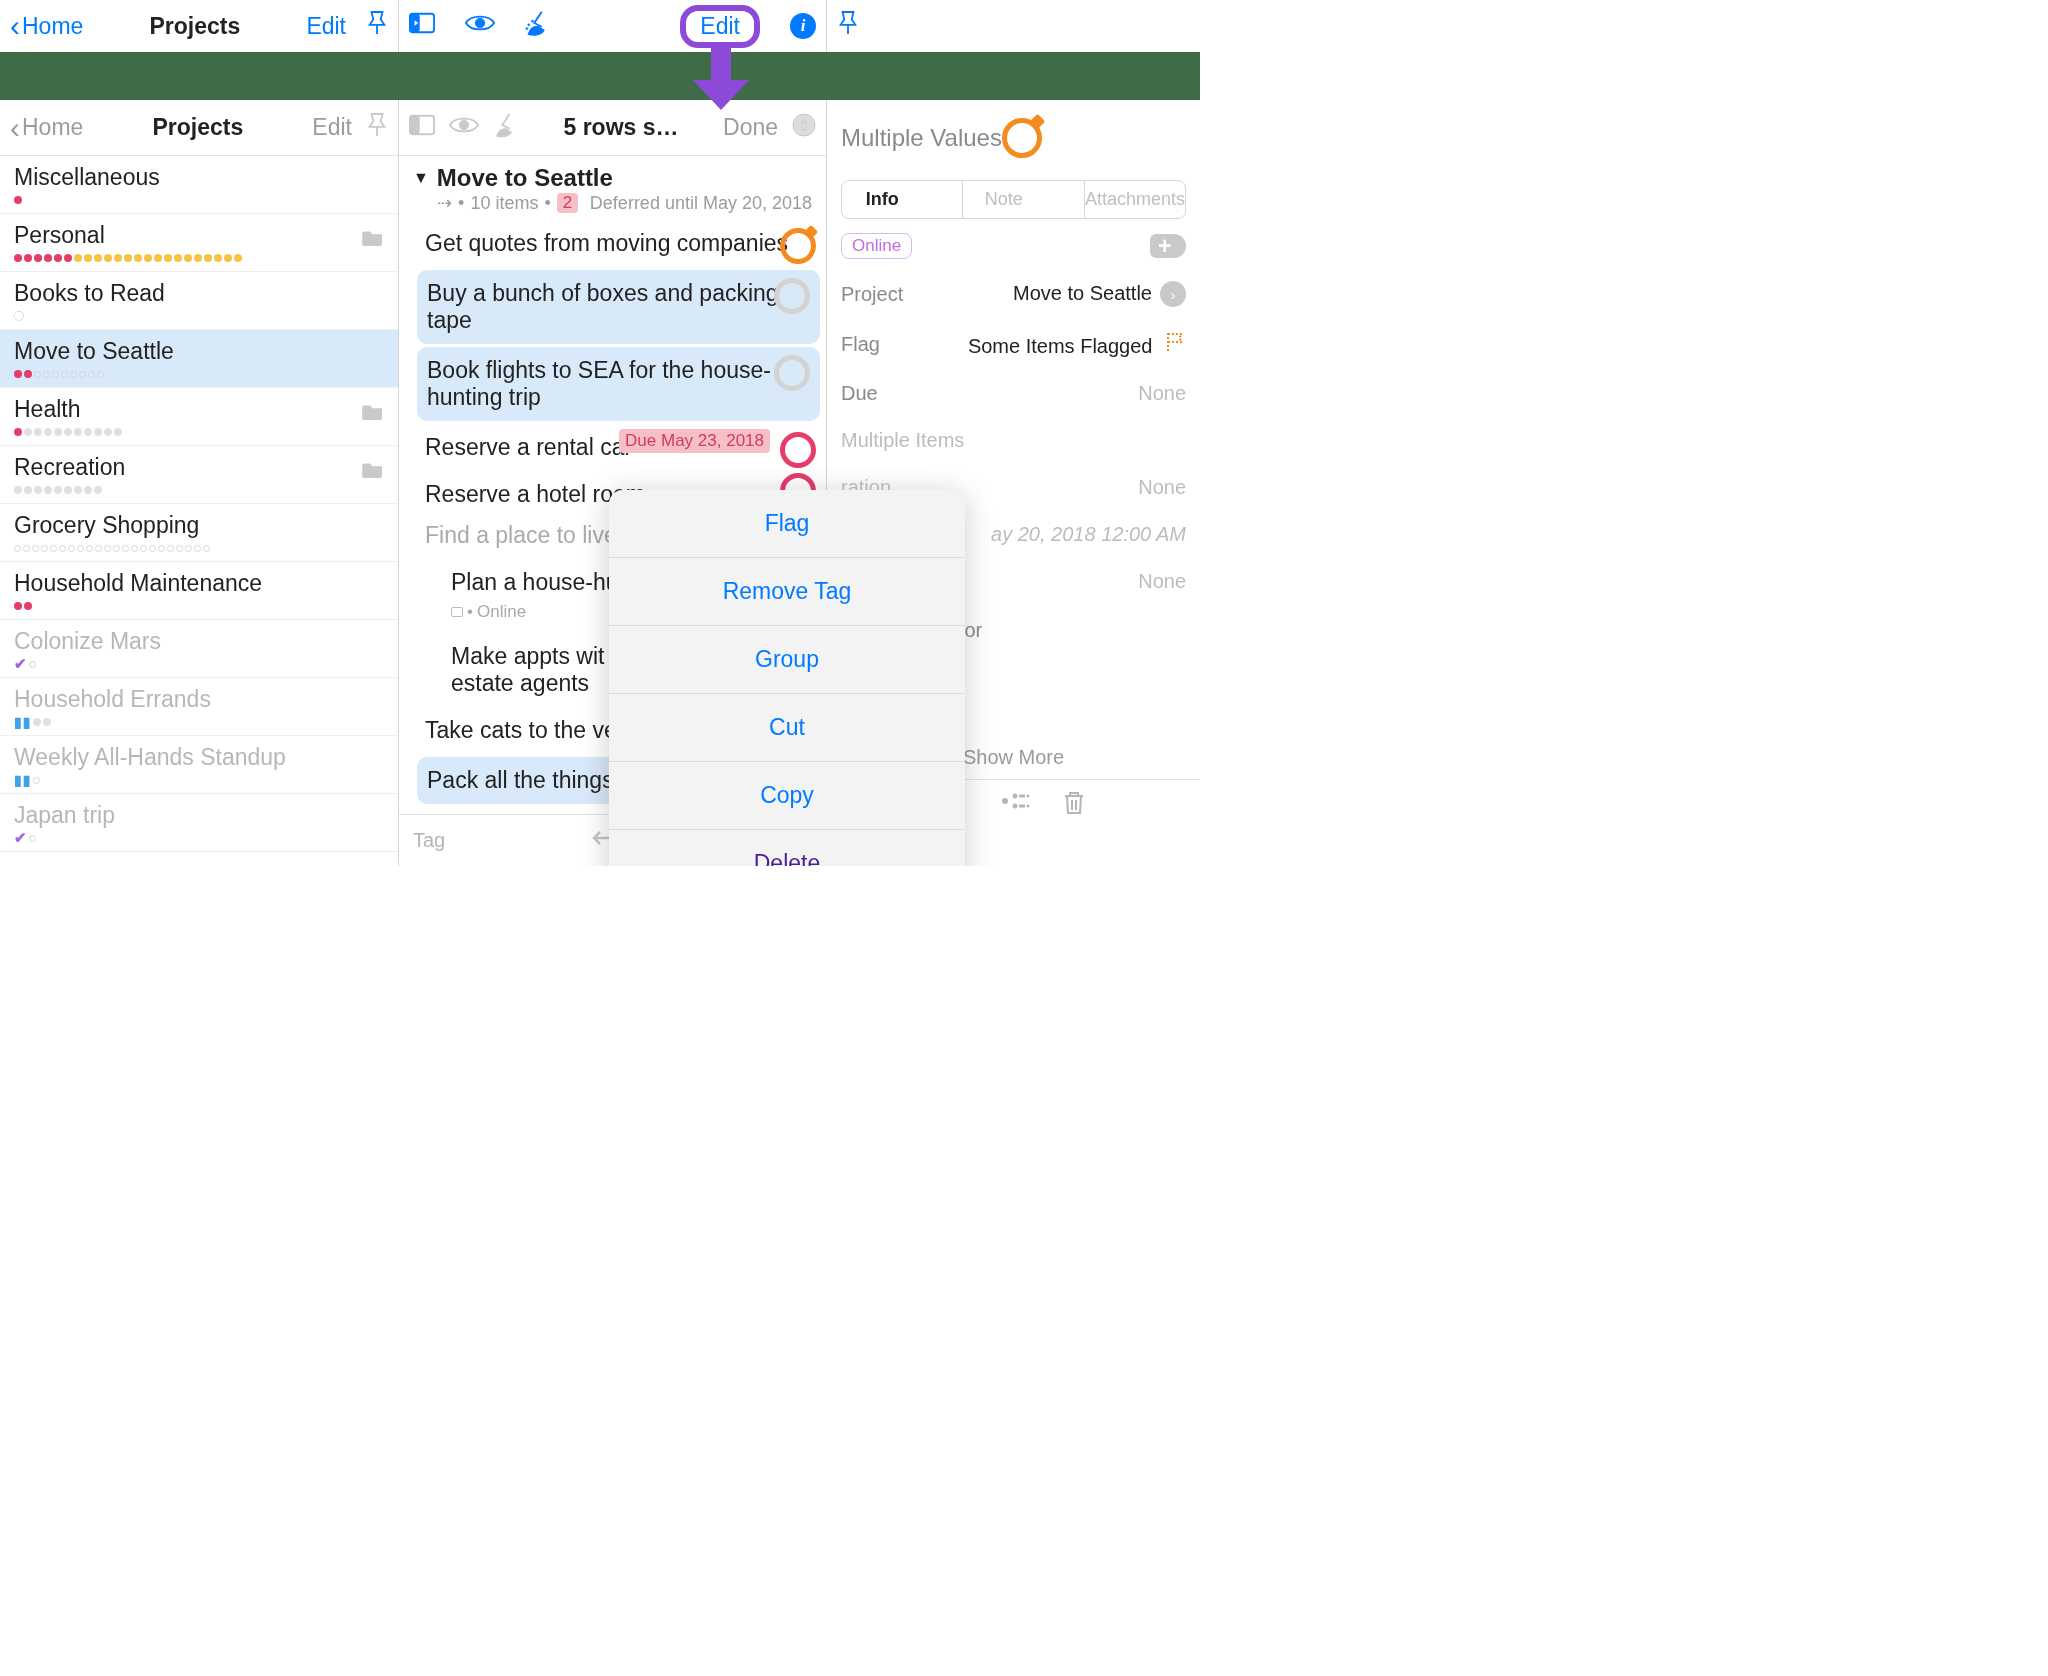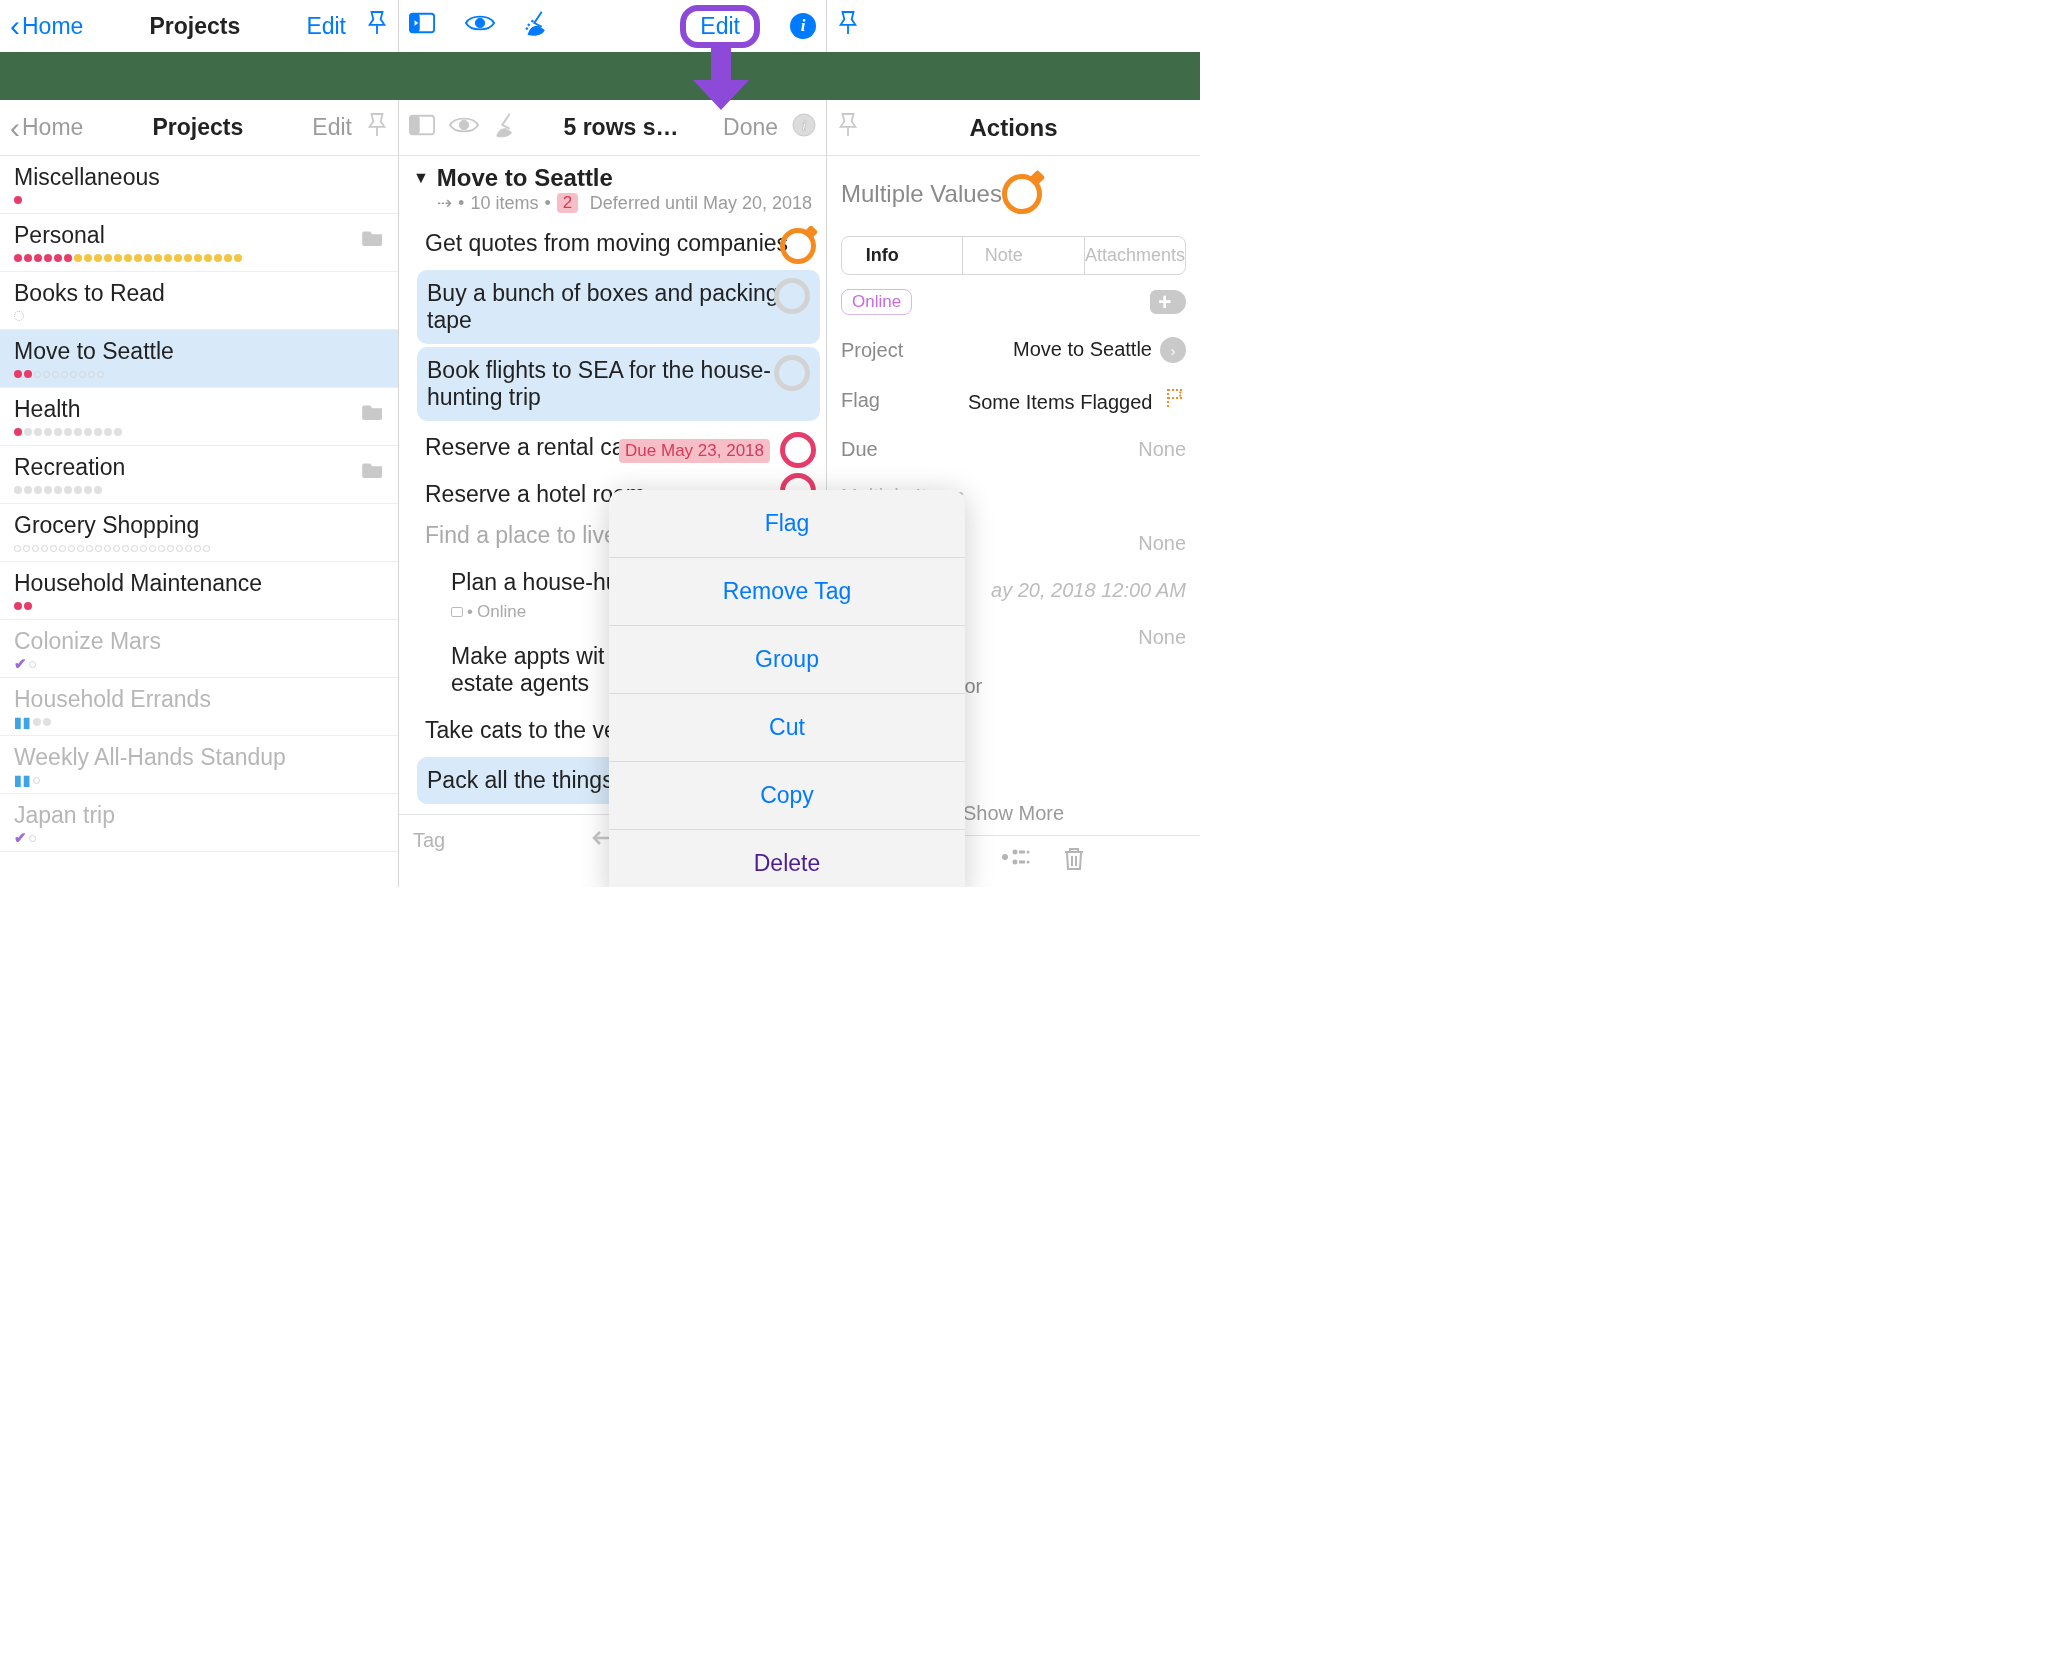--- a/index.html
+++ b/index.html
@@ -64,21 +64,21 @@
   .defer-txt { flex:1; text-align: right; color: #9c9c9c; font-size: 18px; }
   .task { padding: 10px 14px 10px 26px; position: relative; }
   .task.sel { background: #d8e9f9; }
   .task.block { border-radius: 10px; margin: 3px 6px 3px 18px; padding: 10px 10px; }
   .task-indent { padding-left: 52px; }
   .circle { position: absolute; right: 10px; top: 8px; width: 36px; height: 36px; border-radius: 50%; }
   .circle.orange { border: 5px solid #f58a1f; }
   .circle.grey-c { border: 5px solid #d3d3d3; }
   .circle.red-c { border: 5px solid #e63c6a; }
   .circle.orange.flag::after { content:""; position:absolute; top:-6px; right:-5px; width:10px; height:10px; background:#f58a1f; border-radius:2px; transform: rotate(45deg); }
-  .due-badge { background: #f6bfc7; color: #d43a5a; font-size: 17px; padding: 2px 6px; border-radius: 4px; position: absolute; right: 56px; bottom: 8px; }
+  .due-badge { background: #f6bfc7; color: #d43a5a; font-size: 17px; padding: 2px 6px; border-radius: 4px; position: absolute; right: 56px; bottom: 18px; }
   .task-dim { color: #aaa; }
   .subtag { color: #aaa; font-size: 17px; display: inline-flex; align-items: center; gap: 4px;}
   .subtag .box { width:12px; height:10px; border:1px solid #bbb; border-radius:2px; display:inline-block;}
   
   .popover { position: absolute; left: 210px; top: 390px; width: 356px; background: #f3f3f4; border-radius: 14px; box-shadow: 0 4px 30px rgba(0,0,0,0.2); overflow: hidden; z-index: 50; }
   .popover-item { height: 68px; display: flex; align-items: center; justify-content: center; border-bottom: 1px solid #dcdcdc; font-size: 23px; color: #007aff; }
   .popover-item.danger { color: #4c1d95; }
   .popover-item:last-child { border-bottom: none; }
   .popover-tail { position: absolute; bottom: -10px; left: 170px; width: 20px; height: 20px; background: #f3f3f4; transform: rotate(45deg); }
   
@@ -444,27 +444,20 @@
         <div class="popover-item">Remove Tag</div>
         <div class="popover-item">Group</div>
         <div class="popover-item">Cut</div>
         <div class="popover-item">Copy</div>
         <div class="popover-item danger">Delete</div>
         <div class="popover-tail"></div>
       </div>
     </div>
 
     <div class="col col-right">
-      <div class="actions-head">
-        <span class="muted"><svg class="pin" viewBox="0 0 24 28">
-              <path d="M6 2h12l-2 8 4 6H4l4-6L6 2zM12 16v10" stroke-width="2" fill="none"></path>
-            </svg></span>
-        <div class="title">Actions</div>
-        <span style="width:22px"></span>
-      </div>
 
       <div class="insp-body">
         <div class="mv-row">
           <span>Multiple Values</span>
           <div class="mv-circle"></div>
         </div>
         <div class="seg">
           <span class="active">Info</span>
           <span>Note</span>
           <span>Attachments</span>

